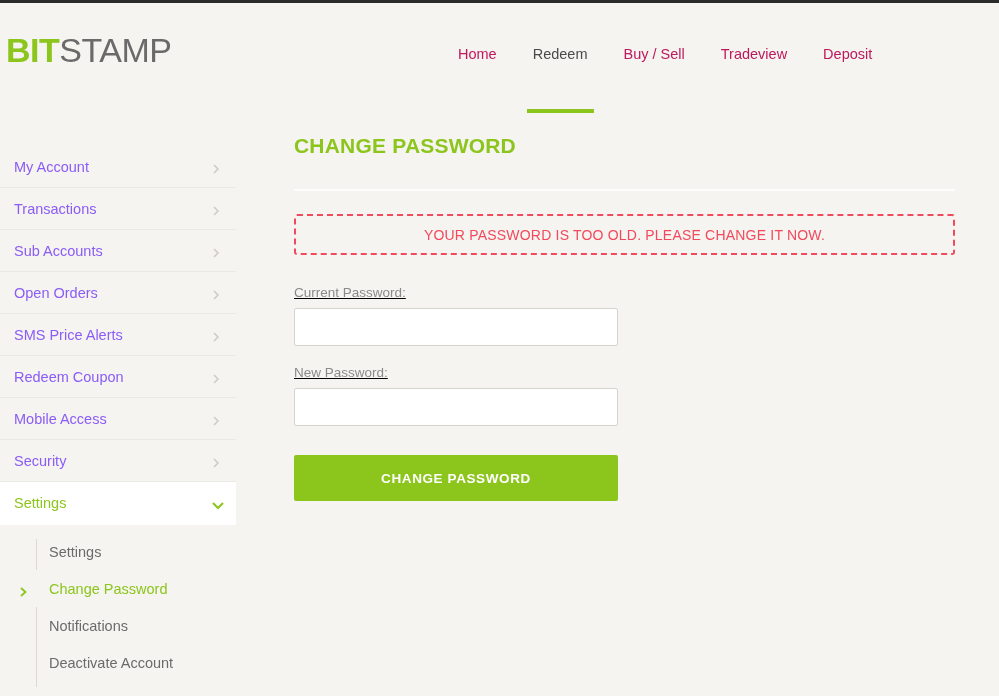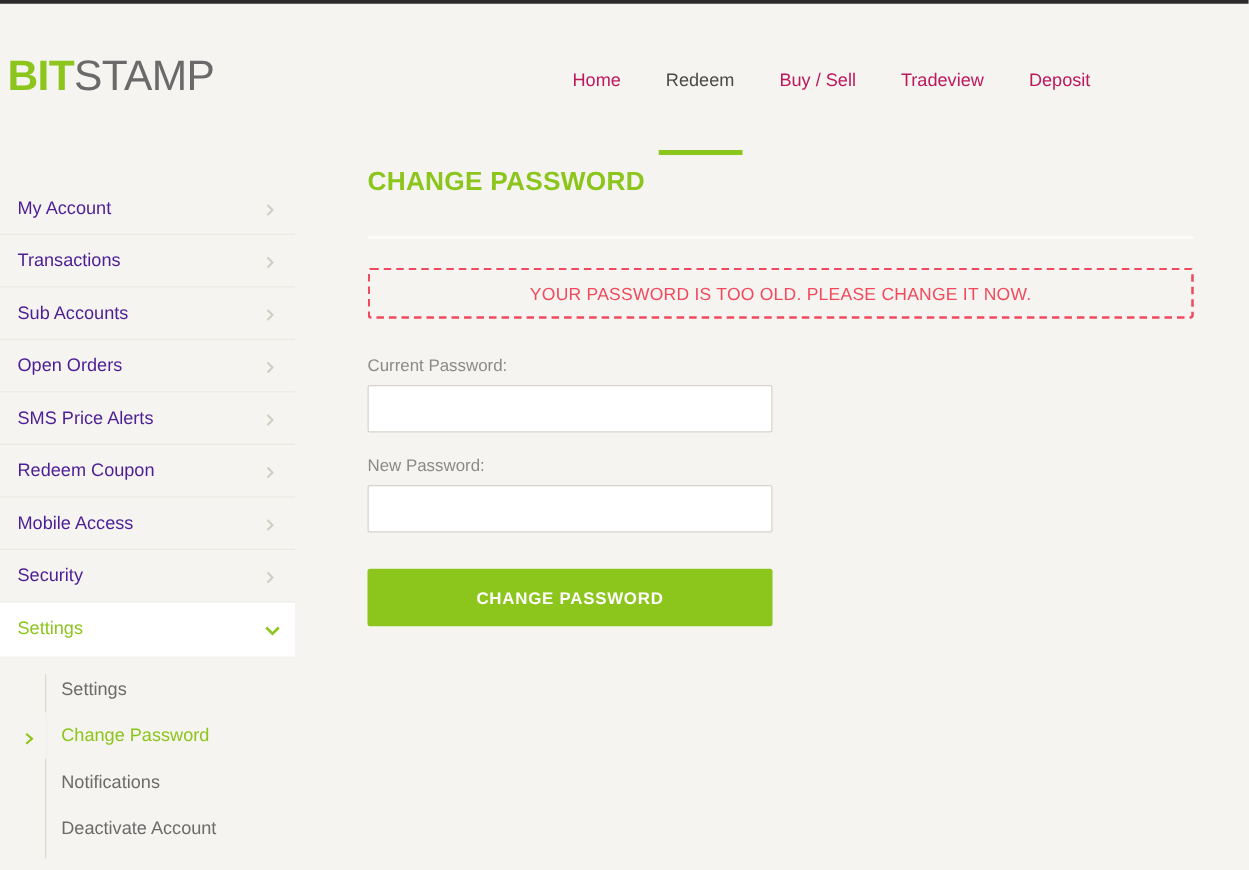--- a/index.html
+++ b/index.html
@@ -15,21 +15,21 @@
 
   
   .top-strip {
     position: absolute; top: 0; left: 0;
     width: 999px; height: 3px;
     background: #2b2b2b;
   }
 
   
   .header {
-    position: absolute; top: 14px; left: 0;
+    position: absolute; top: 3px; left: 0;
     width: 913px; height: 105px;
   }
   .logo {
     position: absolute; left: 6px; top: 27px;
     font-size: 34px; font-weight: bold;
     letter-spacing: -0.5px;
     line-height: 40px;
     white-space: nowrap;
   }
   .logo .bit { color: #8cc51c; }
@@ -67,21 +67,21 @@
   .side-row {
     position: relative;
     height: 42px;
     border-bottom: 1px solid #ebe9e3;
     display: flex; align-items: center;
     padding-left: 14px; padding-right: 14px;
     cursor: pointer;
   }
   .side-row .label {
     font-size: 14.5px;
-    color: #4c1d95;
+    color: #8b5cf6;
   }
   .side-row .chev {
     position: absolute; right: 14px; top: 50%;
     transform: translateY(-50%);
     width: 12px; height: 12px;
     display: block;
   }
   .side-row.open {
     background: #ffffff;
     border-bottom: 1px solid #ffffff;
@@ -150,21 +150,21 @@
     border-radius: 3px;
     display: flex; align-items: center; justify-content: center;
   }
   .alert .alert-text {
     color: #f2495c;
     font-size: 14px;
     font-weight: normal;
     letter-spacing: 0.2px;
   }
 
-  .form { margin-top: 29px; }
+  .form { margin-top: 29px; text-decoration: underline; }
   .field { margin-bottom: 18px; }
   .field .flabel {
     display: block;
     font-size: 13.5px;
     color: #8a8a8a;
     margin-bottom: 7px;
     line-height: 17px;
   }
   .field .finput {
     display: block;

